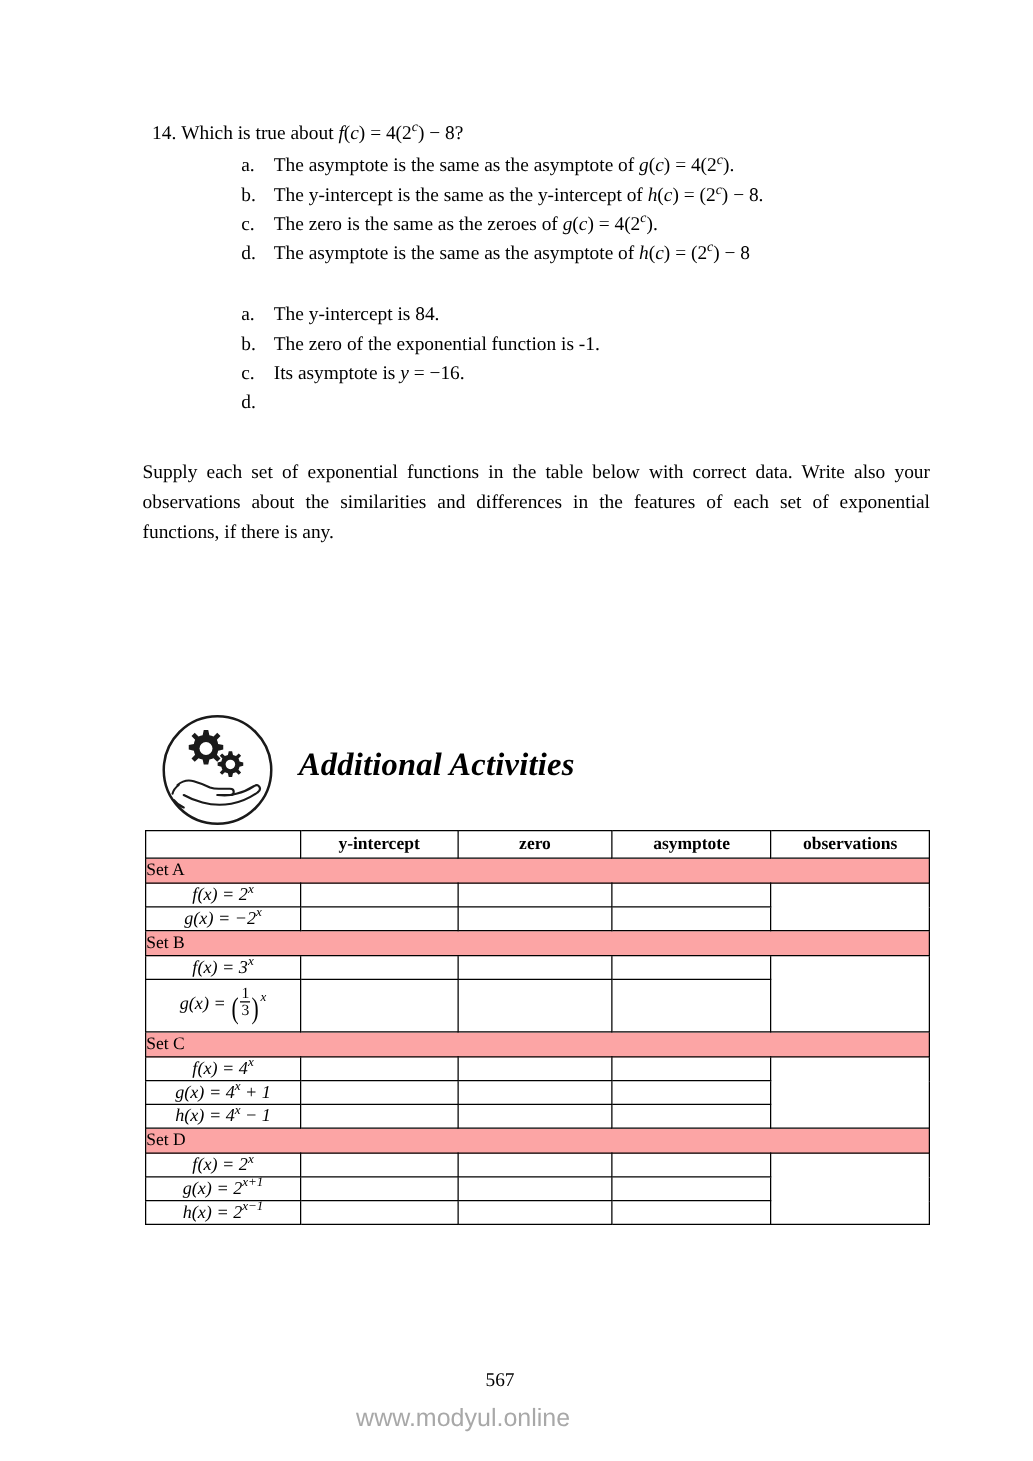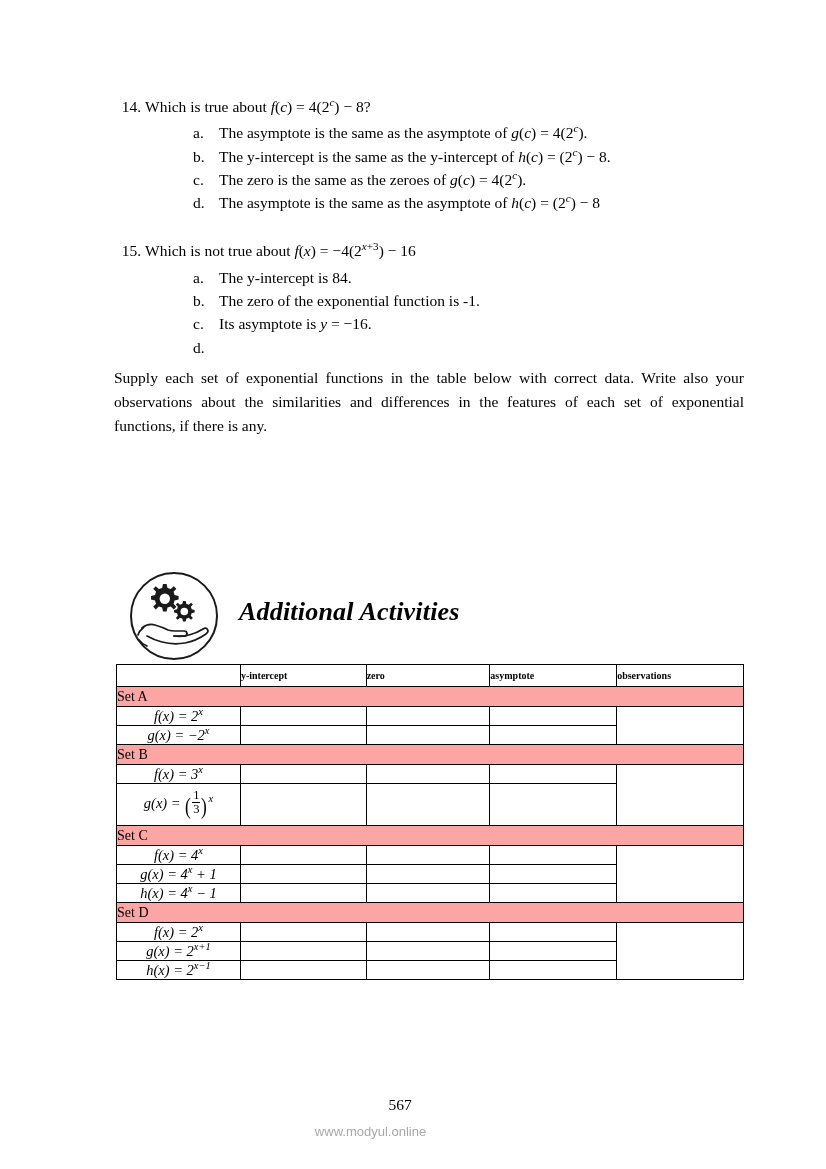--- a/index.html
+++ b/index.html
@@ -111,23 +111,23 @@
     font-family: "Liberation Serif", serif;
     font-size: 14px;
   }
   table.act td, table.act th {
     border: 1px solid #000;
     padding: 0;
     vertical-align: middle;
   }
   table.act thead th {
     font-weight: bold;
-    font-size: 10px;
+    font-size: 14px;
     height: 22px;
-    text-align: left;
+    text-align: center;
     background: #ffffff;
   }
   .col-fn { width: 124px; }
   .col-yi { width: 126px; }
   .col-z  { width: 124px; }
   .col-as { width: 127px; }
   .col-ob { width: 127px; }
 
   .set-row td {
     background: #fca5a5;
@@ -176,21 +176,21 @@
     text-align: center;
     font-size: 15.5px;
   }
   .watermark {
     position: absolute;
     left: 0;
     top: 1124px;
     width: 707px;
     text-align: center;
     font-family: "Liberation Sans", sans-serif;
-    font-size: 13px;
+    font-size: 20px;
     color: #a8a8a8;
   }
 </style>
 </head>
 <body>
 
 <div class="page">
 
   <div class="questions">
 
@@ -213,24 +213,20 @@
           <span>The zero is the same as the zeroes of <span class="mi">g</span>(<span class="mi">c</span>) = 4(2<sup><span class="mi">c</span></sup>).</span>
         </li>
         <li>
           <span class="ch-letter">d.</span>
           <span>The asymptote is the same as the asymptote of <span class="mi">h</span>(<span class="mi">c</span>) = (2<sup><span class="mi">c</span></sup>) − 8</span>
         </li>
       </ul>
     </div>
 
     <div class="q-item" style="margin-top:26px;">
-      <div class="q-stem">
-        <span class="q-num">15.</span>
-        <span>Which is not true about <span class="mi">f</span>(<span class="mi">x</span>) = −4(2<sup><span class="mi">x</span>+3</sup>) − 16</span>
-      </div>
       <ul class="q-choices">
         <li>
           <span class="ch-letter">a.</span>
           <span>The y-intercept is 84.</span>
         </li>
         <li>
           <span class="ch-letter">b.</span>
           <span>The zero of the exponential function is -1.</span>
         </li>
         <li>

